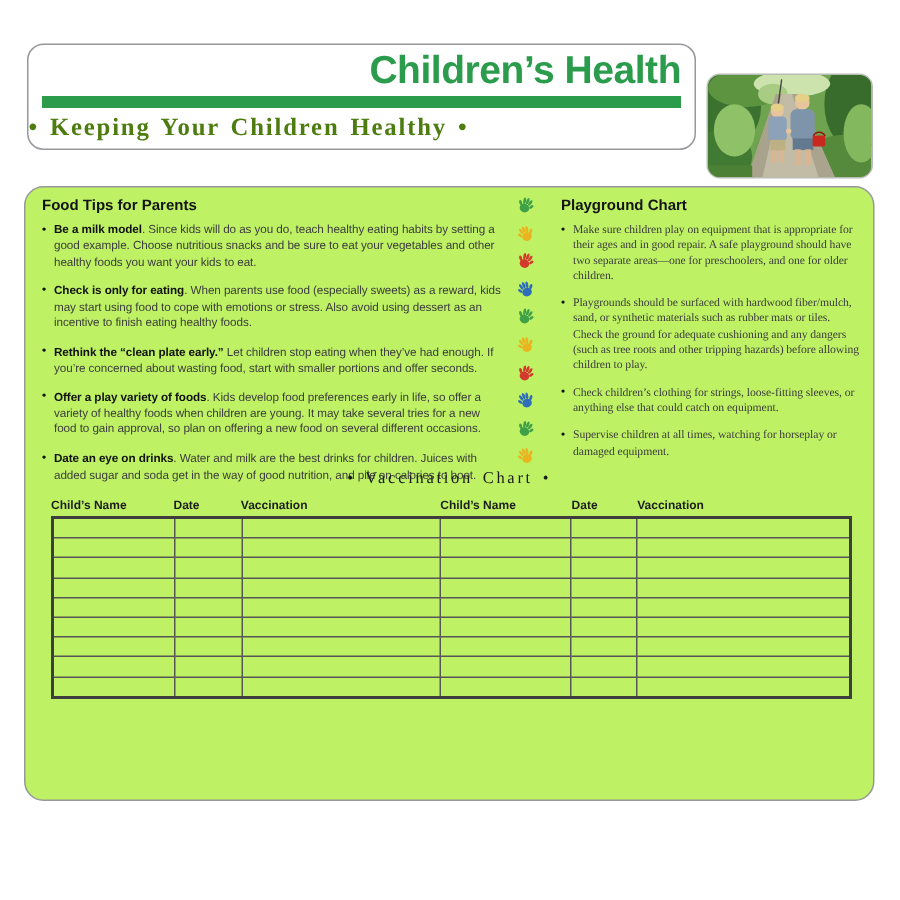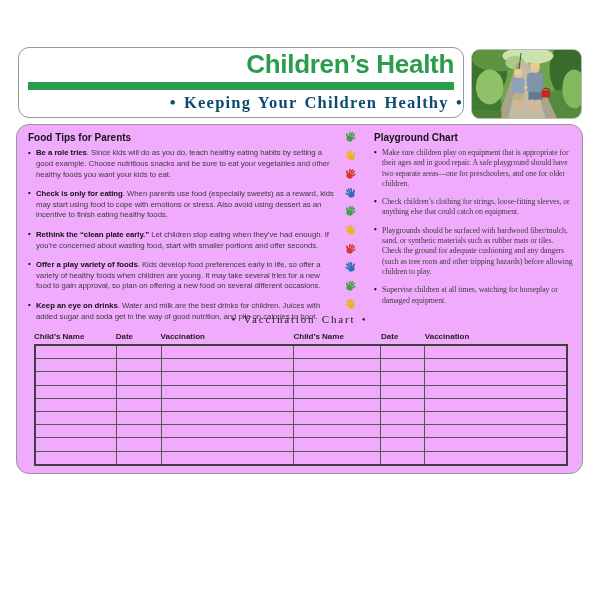--- a/index.html
+++ b/index.html
@@ -3,42 +3,42 @@
 <meta charset="utf-8">
 <style>
   html,body{margin:0;padding:0;}
   body{
     width:600px;height:600px;background:#ffffff;position:relative;
     font-family:"Liberation Sans", sans-serif;overflow:hidden;
     -webkit-font-smoothing:antialiased;
   }
   
   .hdr-box{
-    position:absolute;left:18px;top:47px;width:446px;height:71px;
+    position:absolute;left:18px;top:29px;width:446px;height:71px;
     border:1.5px solid #96989b;border-radius:11px;background:#fff;box-sizing:border-box;
   }
   .brand-title{
     position:absolute;top:1px;right:9px;font-size:26px;font-weight:bold;
     color:#2b9b4c;letter-spacing:-0.3px;white-space:nowrap;
   }
   .green-bar{position:absolute;top:34px;left:9px;right:9px;height:8px;background:#2b9b4c;}
   .tagline{
-    position:absolute;top:45px;left:0;width:100%;text-align:right;
+    position:absolute;top:45px;left:0;width:100%;text-align:left;
     font-family:"Liberation Serif", serif;font-weight:bold;font-size:16.5px;
-    letter-spacing:1.2px;word-spacing:2px;color:#0c4a6e;white-space:nowrap;
+    letter-spacing:1.2px;word-spacing:2px;color:#4d7c0f;white-space:nowrap;
   }
   .photo{
     position:absolute;left:471px;top:49px;width:111px;height:70px;
     border-radius:9px;overflow:hidden;border:1px solid #b7bcb4;box-sizing:border-box;
   }
   .photo svg{display:block;width:100%;height:100%;}
   
   .content{
-    position:absolute;left:16px;top:124px;width:567px;height:350px;
-    border:1.5px solid #96989b;border-radius:13px;background:#f0abfc;box-sizing:border-box;
+    position:absolute;left:16px;top:124px;width:567px;height:410px;
+    border:1.5px solid #96989b;border-radius:13px;background:#bef264;box-sizing:border-box;
   }
   .col-food{position:absolute;left:11px;top:7px;width:306px;}
   .col-play{position:absolute;left:357px;top:7px;width:199px;}
   h3.sec{font-size:10px;font-weight:bold;color:#141414;margin:0 0 5px 0;}
   ul.tips{list-style:none;margin:0;padding:0;}
   ul.tips li{
     position:relative;padding-left:8px;font-size:7.8px;line-height:10.8px;
     color:#3c3c3c;margin-bottom:8.5px;letter-spacing:-0.05px;
   }
   ul.tips li::before{content:"•";position:absolute;left:0;top:-0.5px;font-weight:bold;color:#111;}
@@ -108,25 +108,25 @@
     <rect x="71" y="41.5" width="8.5" height="7.5" rx="1" fill="#c9281f"></rect>
     <rect x="0" y="62" width="30" height="8" fill="#4c8034"></rect>
   </svg>
 </div>
 
 <div class="content">
 
   <div class="col-food">
     <h3 class="sec">Food Tips for Parents</h3>
     <ul class="tips" id="food-list">
-        <li><b>Be a role tries</b>. Since kids will do as you do, teach healthy eating habits by setting a good example. Choose nutritious snacks and be sure to eat your vegetables and other healthy foods you want your kids to eat.</li>
+        <li><b>Be a milk model</b>. Since kids will do as you do, teach healthy eating habits by setting a good example. Choose nutritious snacks and be sure to eat your vegetables and other healthy foods you want your kids to eat.</li>
         <li><b>Check is only for eating</b>. When parents use food (especially sweets) as a reward, kids may start using food to cope with emotions or stress. Also avoid using dessert as an incentive to finish eating healthy foods.</li>
         <li><b>Rethink the “clean plate early.”</b> Let children stop eating when they’ve had enough. If you’re concerned about wasting food, start with smaller portions and offer seconds.</li>
         <li><b>Offer a play variety of foods</b>. Kids develop food preferences early in life, so offer a variety of healthy foods when children are young. It may take several tries for a new food to gain approval, so plan on offering a new food on several different occasions.</li>
-        <li><b>Keep an eye on drinks</b>. Water and milk are the best drinks for children. Juices with added sugar and soda get in the way of good nutrition, and pile on calories to boot.</li>
+        <li><b>Date an eye on drinks</b>. Water and milk are the best drinks for children. Juices with added sugar and soda get in the way of good nutrition, and pile on calories to boot.</li>
       </ul>
   </div>
 
   <div class="hands" id="hand-col">
       <span class="hp">
         <svg viewBox="0 0 20 20">
           <g fill="#3fa047">
             <ellipse cx="10" cy="13.6" rx="5" ry="4.4"></ellipse>
             <ellipse cx="4.4" cy="10" rx="1.5" ry="2.9" transform="rotate(-38 4.4 10)"></ellipse>
             <ellipse cx="7.4" cy="6.6" rx="1.4" ry="3.4" transform="rotate(-13 7.4 6.6)"></ellipse>
@@ -243,22 +243,22 @@
             <ellipse cx="16.1" cy="9.9" rx="1.3" ry="2.6" transform="rotate(32 16.1 9.9)"></ellipse>
           </g>
         </svg>
       </span>
     </div>
 
   <div class="col-play">
     <h3 class="sec">Playground Chart</h3>
     <ul class="tips" id="play-list">
         <li>Make sure children play on equipment that is appropriate for their ages and in good repair. A safe playground should have two separate areas—one for preschoolers, and one for older children.</li>
+        <li>Playgrounds should be surfaced with hardwood fiber/mulch, sand, or synthetic materials such as rubber mats or tiles. Check the ground for adequate cushioning and any dangers (such as tree roots and other tripping hazards) before allowing children to play.</li>
         <li>Check children’s clothing for strings, loose-fitting sleeves, or anything else that could catch on equipment.</li>
-        <li>Playgrounds should be surfaced with hardwood fiber/mulch, sand, or synthetic materials such as rubber mats or tiles. Check the ground for adequate cushioning and any dangers (such as tree roots and other tripping hazards) before allowing children to play.</li>
         <li>Supervise children at all times, watching for horseplay or damaged equipment.</li>
       </ul>
   </div>
 
   <div class="vacc-h">• Vaccination Chart •</div>
 
   <div class="thead" id="vacc-head">
       <div class="hc" style="width: 15.3%;">Child’s Name</div>
       <div class="hc" style="width: 8.4%;">Date</div>
       <div class="hc" style="width: 24.9%;">Vaccination</div>

